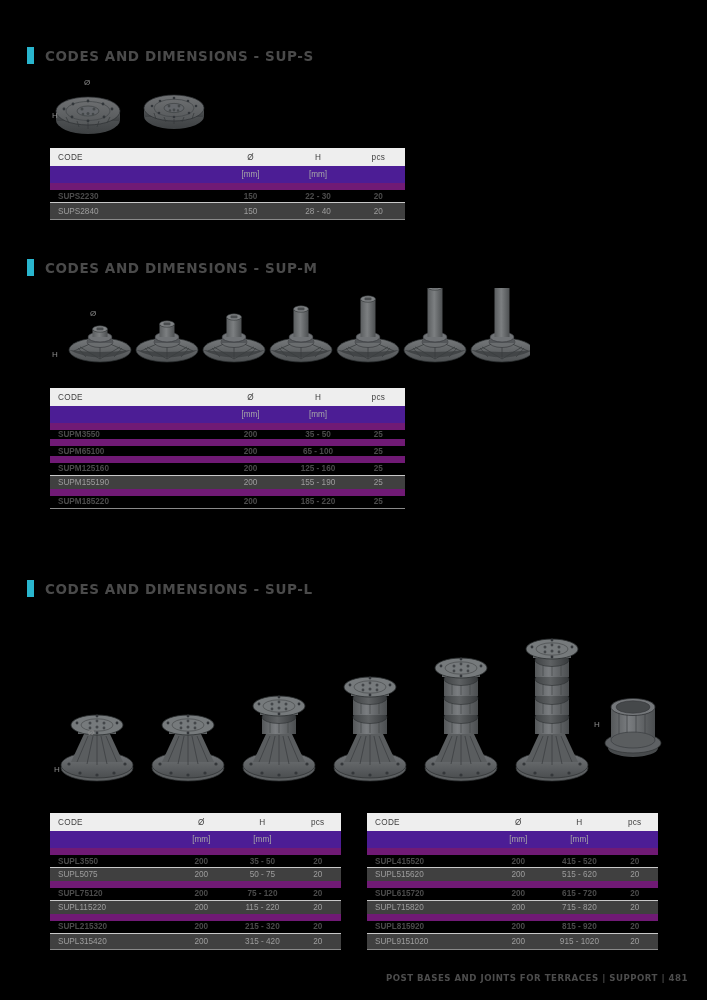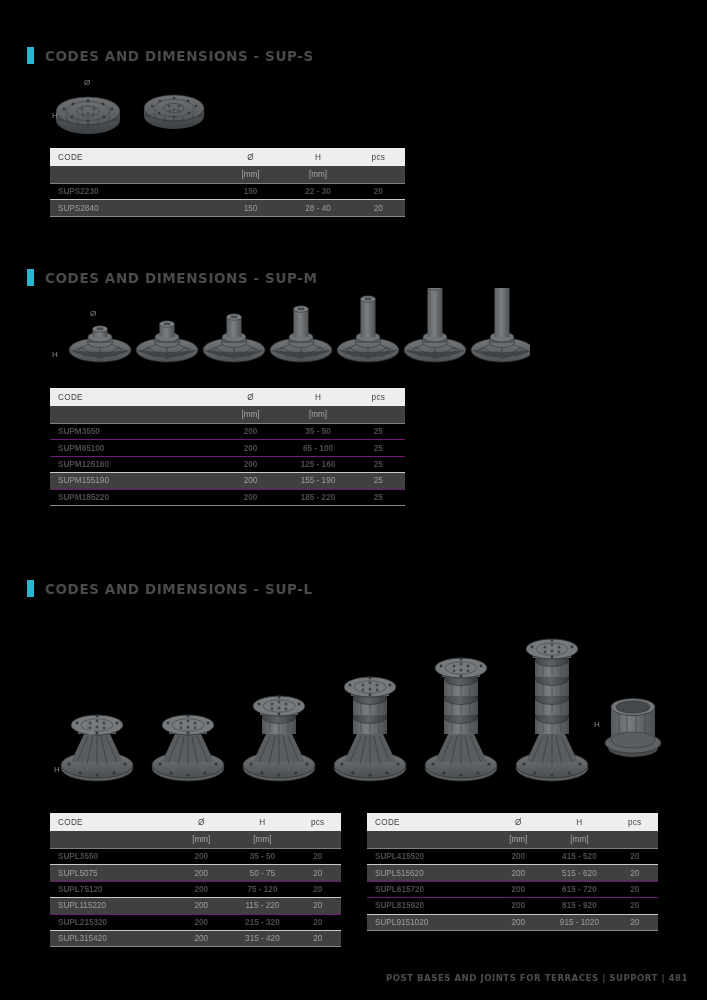--- a/index.html
+++ b/index.html
@@ -24,34 +24,34 @@
   
   .tbl { position: absolute; border-collapse: collapse; table-layout: fixed; }
   .tbl th, .tbl td { padding: 0; font-size: 8.2px; font-weight: 400; }
   .thead-cell {
     background: #eeeeee; color: #3f3f3f; font-size: 8.6px;
     font-weight: 400; text-align: center; height: 18px;
     vertical-align: middle; letter-spacing: .3px; margin-left: 20px;
   }
   .thead-cell.code-col { text-align: left; padding-left: 8px; }
   .unit-cell {
-    background: #404040; color: #a8a8a8; font-size: 8px;
+    background: #4c1d95; color: #a8a8a8; font-size: 8px;
     text-align: center; height: 17px; vertical-align: middle;
   }
   .unit-cell.code-col { text-align: left; padding-left: 8px; }
   .hdr-rule td { border-bottom: 1px solid #808080; height: 0; padding: 0; line-height: 0; font-size: 0; }
 
   tr.row-light td { background: #404040; color: #9d9d9d; height: 16.4px;
     text-align: center; vertical-align: middle; font-size: 8.2px; }
   tr.row-dark td { background: #000000; color: #4b4b4b; height: 16.4px;
     text-align: center; vertical-align: middle; font-size: 8.2px; font-weight: 700; }
   tr.row-light td.code-col, tr.row-dark td.code-col { text-align: left; padding-left: 8px; }
   tr.row-dark td.code-col { color: #4b4b4b; }
   tbody tr td { border-top: 1px solid #c9c9c9; }
-  tbody tr.row-dark td { border-top: 1px solid #701a75; }
+  tbody tr.row-dark td { border-top: 7px solid #701a75; }
   .tbl .last-rule td { border-top: 1px solid #8a8a8a; height: 0; padding: 0; font-size: 0; line-height: 0; }
 
   
   .dim-label {
     position: absolute; color: #8c8c8c; font-size: 8px;
     font-family: "Liberation Sans", sans-serif;
   }
 
   
   .art { position: absolute; }
@@ -192,21 +192,21 @@
           <td>150</td>
           <td>28 - 40</td>
           <td>20</td>
         </tr>
         <tr class="last-rule">
           <td colspan="4"></td>
         </tr>
       </tbody>
   </table>
 
-  <div class="section-head" style="left:27px; top:269px;">
+  <div class="section-head" style="left:27px; top:259px;">
     <span class="accent-bar"></span>
     <span class="section-title">CODES AND DIMENSIONS - SUP-M</span>
   </div>
 
   <div class="art" style="left:60px; top:288px;">
     <svg width="470" height="85" viewBox="0 0 470 85">
       <defs>
         <linearGradient id="mBase" x1="0" y1="0" x2="0" y2="1">
           <stop offset="0" stop-color="#76797b"></stop>
             <stop offset="1" stop-color="#4e5153"></stop>
@@ -855,20 +855,26 @@
           <td>200</td>
           <td>515 - 620</td>
           <td>20</td>
         </tr>
         <tr class="row-dark">
           <td class="code-col">SUPL615720</td>
           <td>200</td>
           <td>615 - 720</td>
           <td>20</td>
         </tr>
+        <tr class="row-light">
+          <td class="code-col">SUPL715820</td>
+          <td>200</td>
+          <td>715 - 820</td>
+          <td>20</td>
+        </tr>
         <tr class="row-dark">
           <td class="code-col">SUPL815920</td>
           <td>200</td>
           <td>815 - 920</td>
           <td>20</td>
         </tr>
         <tr class="row-light">
           <td class="code-col">SUPL9151020</td>
           <td>200</td>
           <td>915 - 1020</td>

